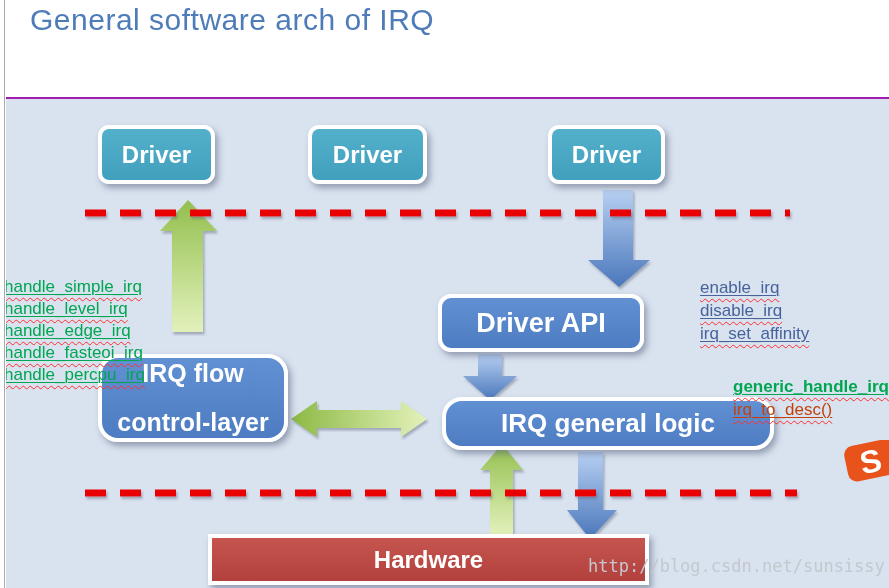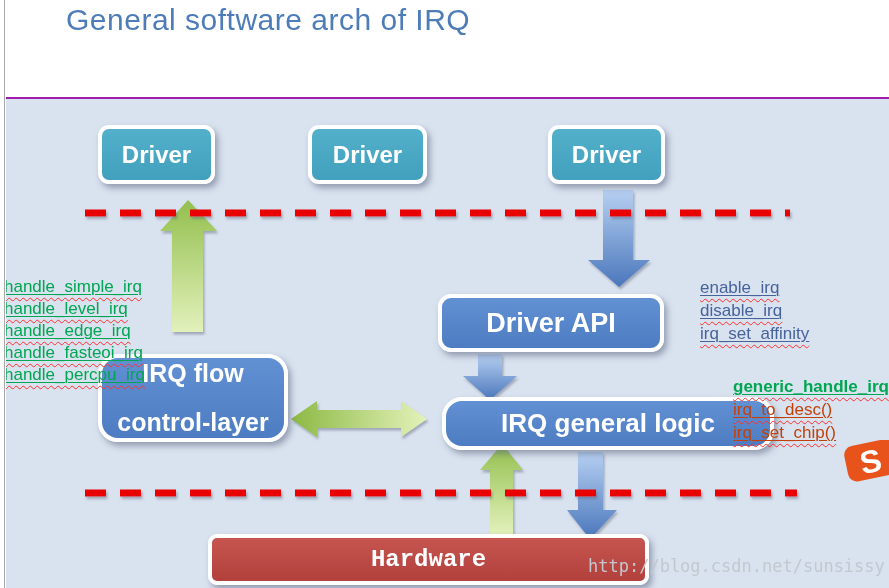--- a/index.html
+++ b/index.html
@@ -3,40 +3,40 @@
 <meta charset="utf-8">
 <style>
   html,body{margin:0;padding:0;}
   body{
     width:889px;height:588px;position:relative;overflow:hidden;
     background:#ffffff;font-family:"Liberation Sans",sans-serif;
   }
   .left-rule{position:absolute;left:4px;top:0;width:1px;height:588px;background:#a9a9a9;}
   .page-title{
     position:absolute;left:30px;top:3px;font-size:30px;font-weight:400;
-    color:#4d7cb9;letter-spacing:.5px;white-space:nowrap;margin-left:36px;
+    color:#4d7cb9;letter-spacing:.5px;white-space:nowrap;
   }
   .slide{
     position:absolute;left:6px;top:97px;width:883px;height:491px;
     background:#d9e2ef;border-top:2px solid #a21caf;overflow:hidden;
   }
   .overlay{position:absolute;left:0;top:0;width:883px;height:491px;}
   .box{
     position:absolute;box-sizing:border-box;border:4px solid #ffffff;
     color:#ffffff;font-weight:bold;text-align:center;
     box-shadow:3px 4px 6px rgba(90,100,125,.55);
     display:flex;align-items:center;justify-content:center;
   }
   .teal{background:linear-gradient(#53b0cb,#41a0bd);border-radius:11px;font-size:24px;}
   .blue{background:linear-gradient(#6190d3,#4d7cc2);}
-  .red {background:linear-gradient(#c65550,#b2413d);border-radius:9px;font-size:24px;font-family:Liberation Mono, monospace;}
+  .red {background:linear-gradient(#c65550,#b2413d);border-radius:0;font-size:24px;}
   .b-driver1{left:92px;top:26px;width:117px;height:59px;}
   .b-driver2{left:302px;top:26px;width:119px;height:59px;}
   .b-driver3{left:542px;top:26px;width:117px;height:59px;}
-  .b-api{left:432px;top:195px;width:226px;height:58px;border-radius:13px;font-size:27px;}
+  .b-api{left:432px;top:195px;width:206px;height:58px;border-radius:13px;font-size:27px;}
   .b-general{left:436px;top:298px;width:332px;height:53px;border-radius:20px;font-size:26px;}
   .b-flow{left:92px;top:255px;width:190px;height:88px;border-radius:20px;font-size:25px;line-height:1.25;flex-direction:column;justify-content:space-between;}
   .b-hw{left:202px;top:435px;width:441px;height:51px;}
   .lbl-list{position:absolute;white-space:nowrap;z-index:5;}
   .lbl-list div{font-size:17px;}
   .l-flow{left:-2px;top:177px;line-height:22px;color:#00a651;}
   .l-api{left:694px;top:177px;line-height:23px;color:#47639c;}
   .l-gen{left:727px;top:276px;line-height:23px;}
   .l-gen .green{color:#00a651;font-weight:bold;}
   .l-gen .blue-t{color:#c2410c;}
@@ -128,21 +128,20 @@
 
   <div class="lbl-list l-api">
     <div><span class="wavy"><span class="solid">enable_irq</span></span></div>
     <div><span class="wavy"><span class="solid">disable_irq</span></span></div>
     <div><span class="wavy"><span class="solid">irq_set_affinity</span></span></div>
   </div>
 
   <div class="lbl-list l-gen">
     <div class="green"><span class="wavy"><span class="solid">generic_handle_irq</span></span></div>
     <div class="blue-t"><span class="wavy"><span class="solid">irq_to_desc()</span></span></div>
-    <div class="blue-t"><span class="wavy"><span class="solid">irq_set_chip()</span></span></div>
   </div>
 
   <svg class="badge" width="60" height="48">
     <g transform="rotate(-12 30 22)">
       <rect x="8" y="3" width="54" height="36" rx="9" fill="#e8531c"></rect>
       <text x="22" y="33" font-family="Liberation Sans, sans-serif" font-size="32" font-weight="bold" fill="#ffffff">S</text>
     </g>
   </svg>
 
   <div class="watermark">http://blog.csdn.net/sunsissy</div>

